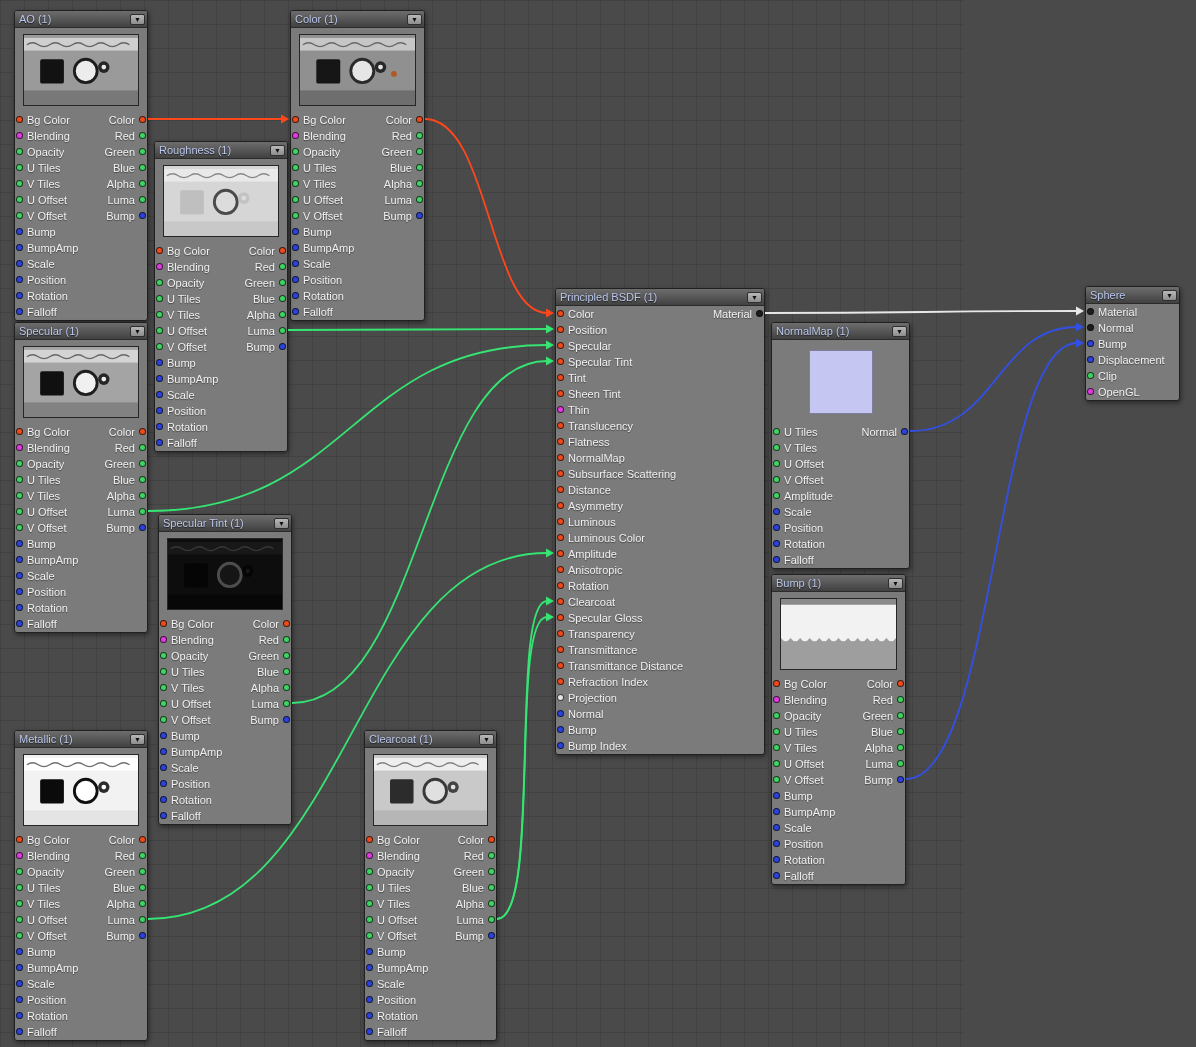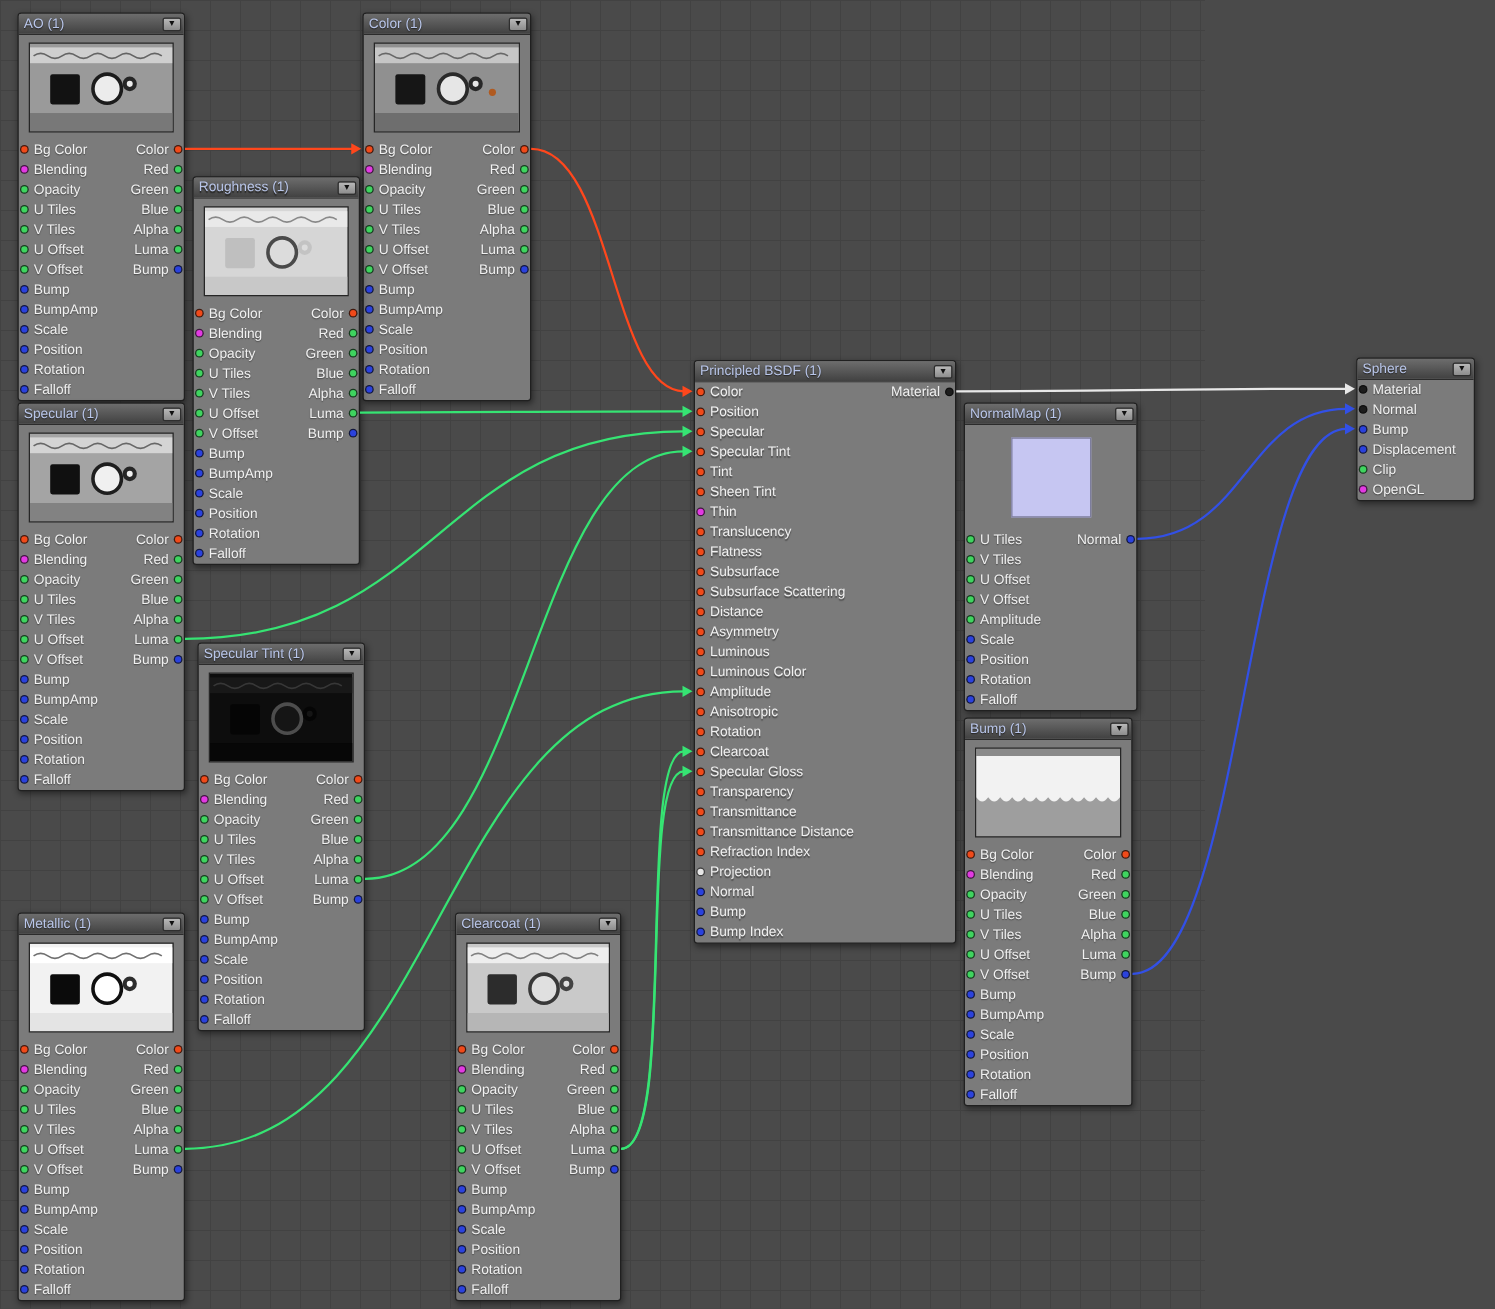--- a/index.html
+++ b/index.html
@@ -661,21 +661,21 @@
       <div class="prow">
         <span class="dot din" style="background:#f04a1a"></span>
         <span class="lab lin">Translucency</span>
       </div>
       <div class="prow">
         <span class="dot din" style="background:#f04a1a"></span>
         <span class="lab lin">Flatness</span>
       </div>
       <div class="prow">
         <span class="dot din" style="background:#f04a1a"></span>
-        <span class="lab lin">Subsurface</span>
+        <span class="lab lin">NormalMap</span>
       </div>
       <div class="prow">
         <span class="dot din" style="background:#f04a1a"></span>
         <span class="lab lin">Subsurface Scattering</span>
       </div>
       <div class="prow">
         <span class="dot din" style="background:#f04a1a"></span>
         <span class="lab lin">Distance</span>
       </div>
       <div class="prow">

